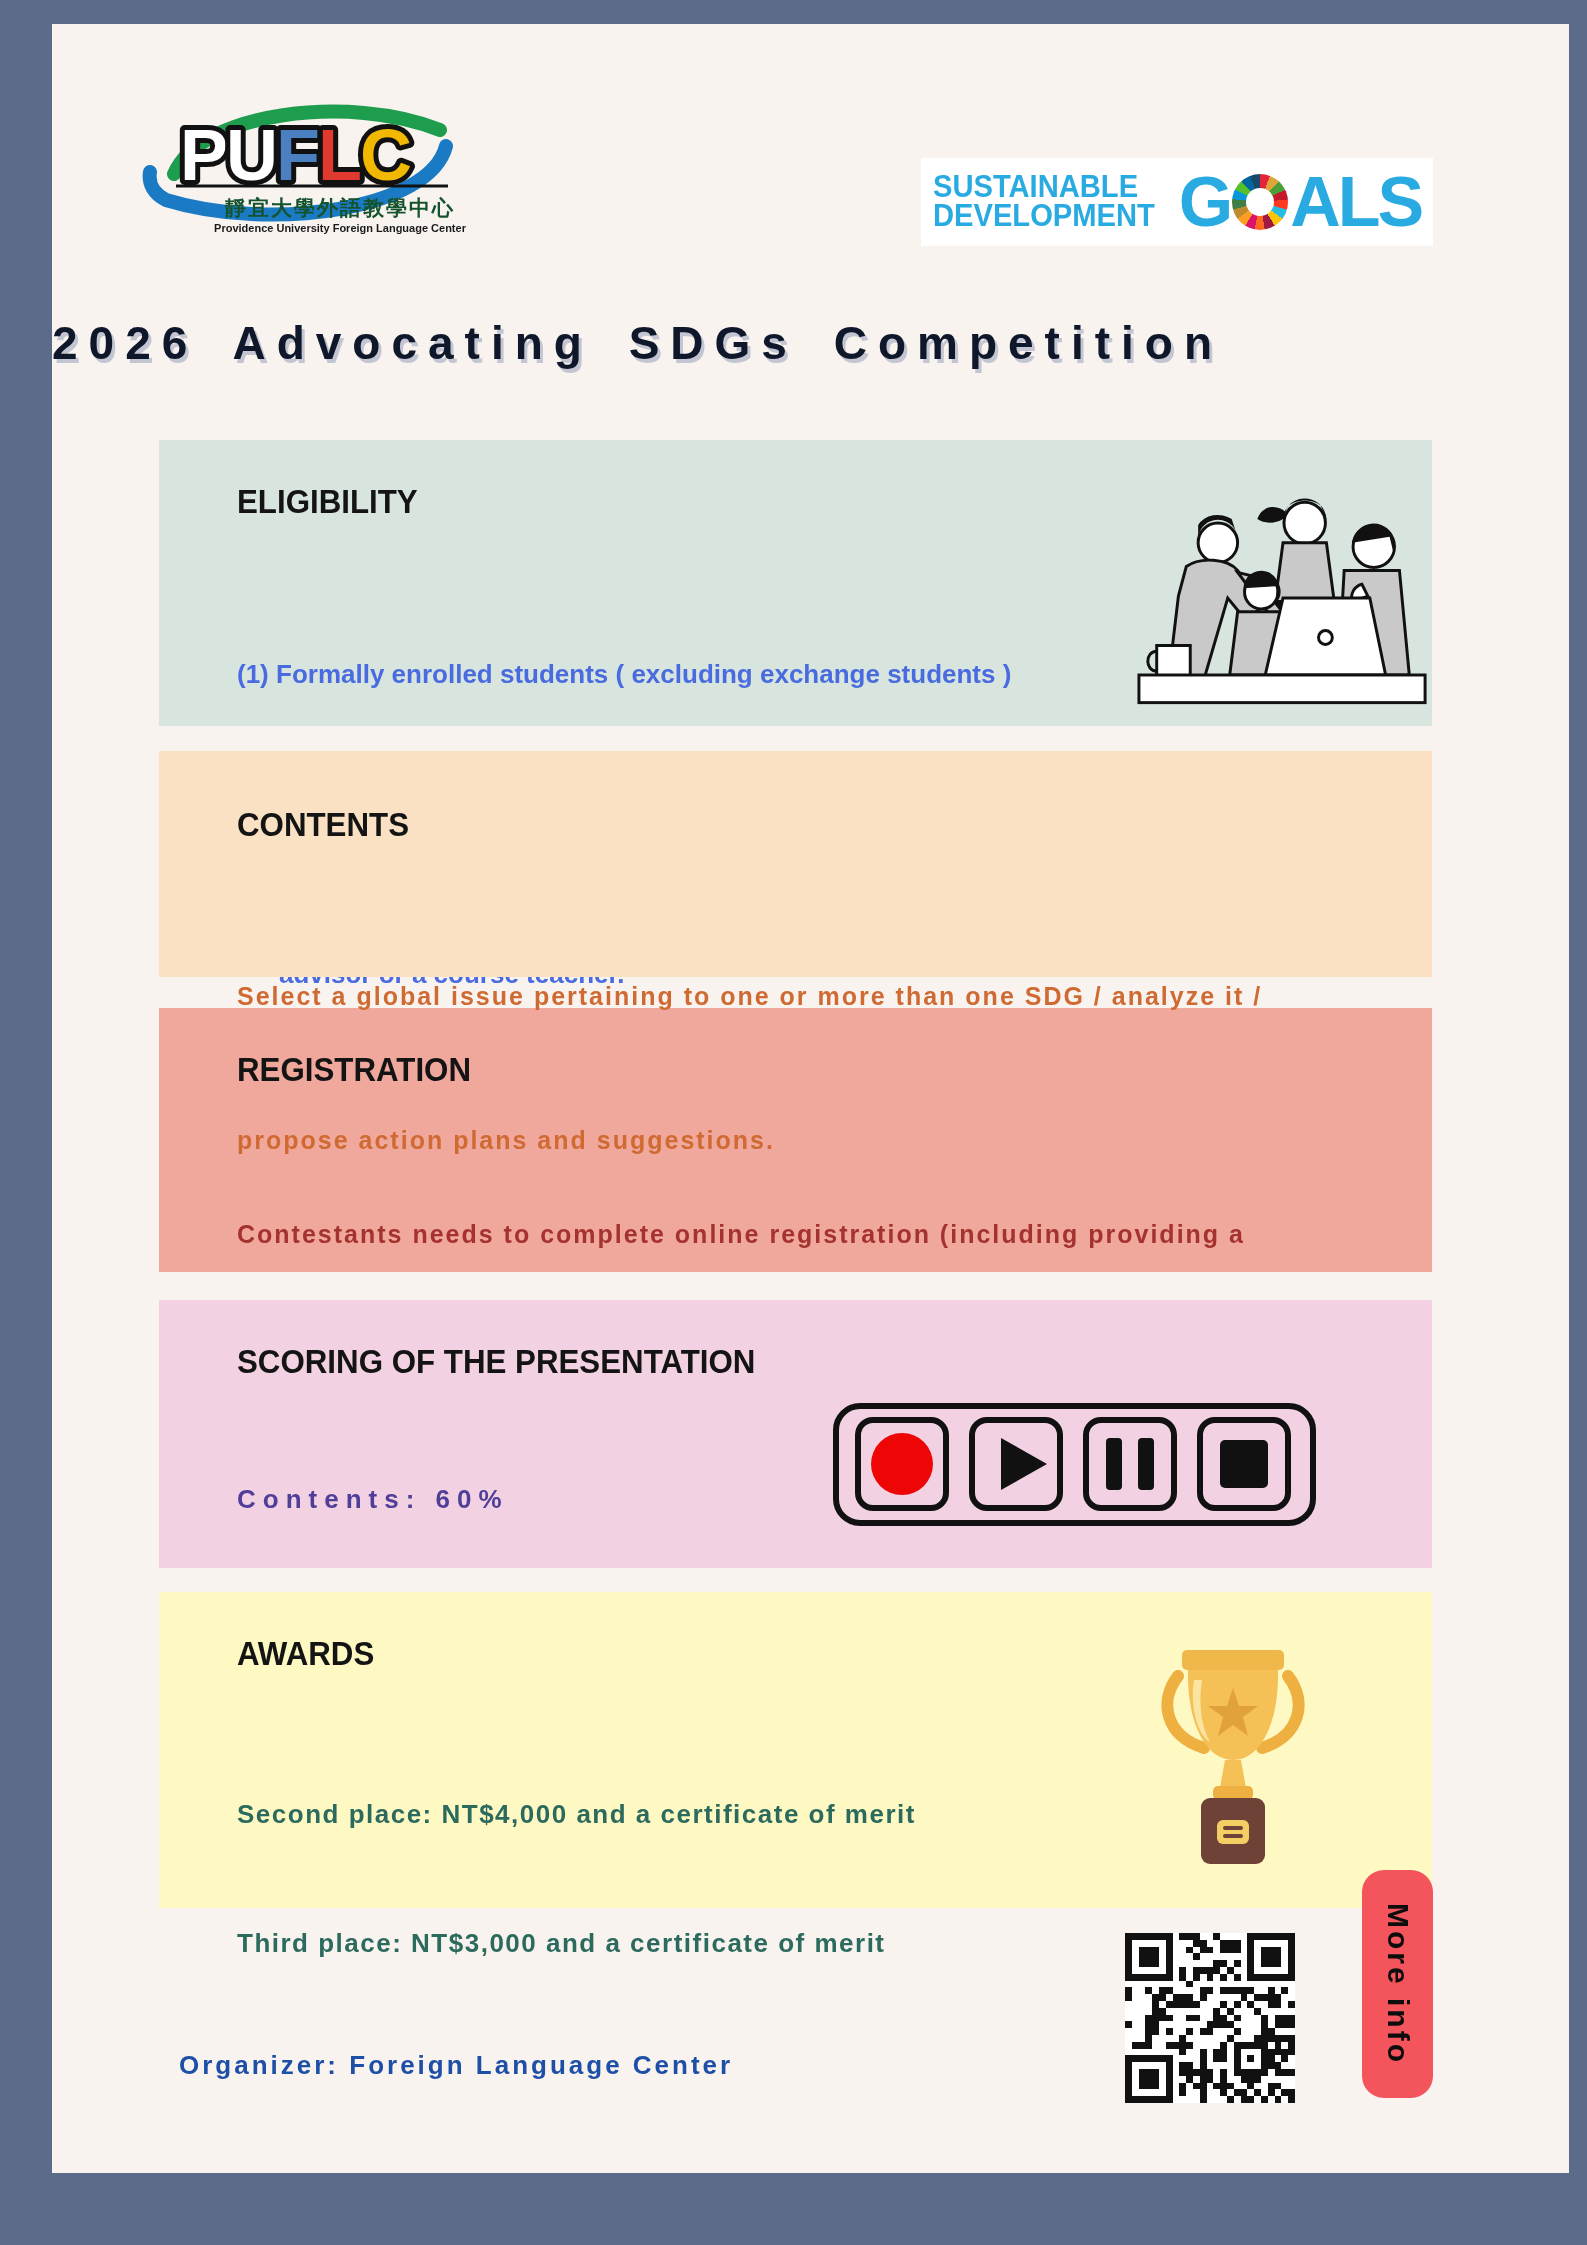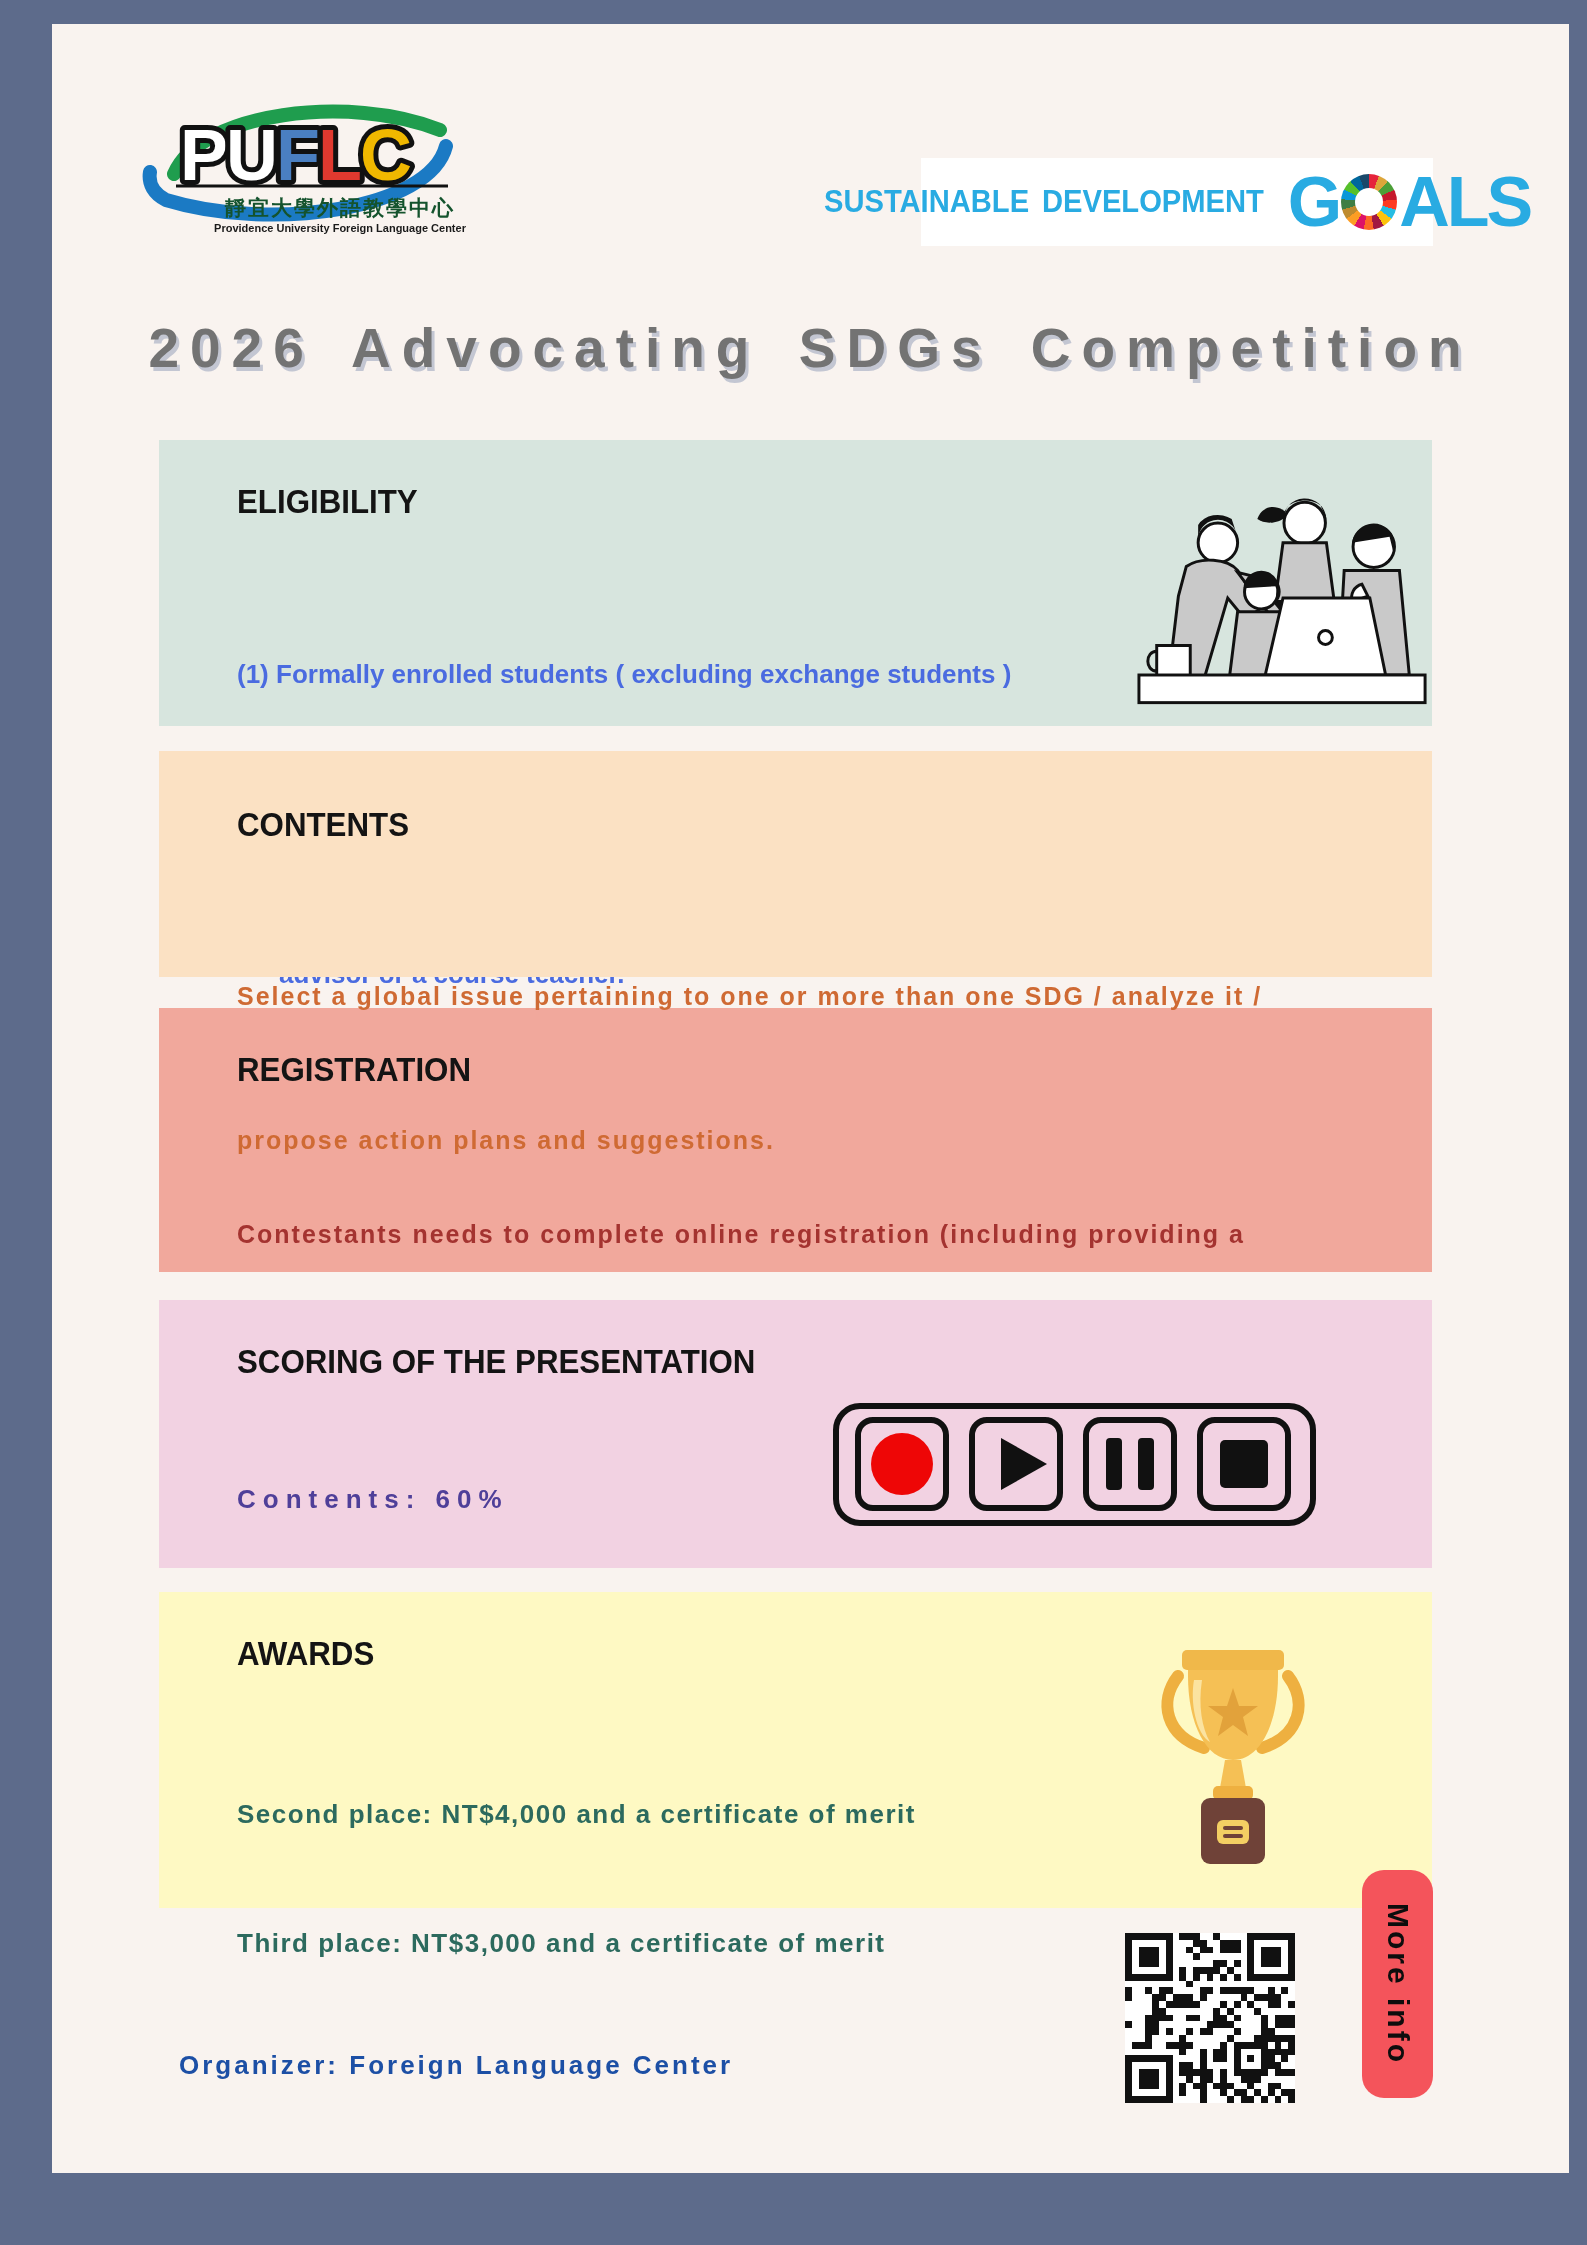--- a/index.html
+++ b/index.html
@@ -14,30 +14,30 @@
     background:#f9f3ef;overflow:hidden;
   }
   
   .puflc{position:absolute;left:88px;top:70px;width:340px;height:160px;}
   .puflc-sub-cn{position:absolute;left:60px;top:100px;width:280px;text-align:center;
     font-weight:bold;font-size:21px;color:#14532d;letter-spacing:2px;}
   .puflc-sub-en{position:absolute;left:40px;top:128px;width:320px;text-align:center;
     font-weight:bold;font-size:11px;color:#1a1a1a;}
   .sdg{position:absolute;left:869px;top:134px;width:512px;height:88px;background:#ffffff;
     display:flex;align-items:center;justify-content:center;gap:10px;}
-  .sdg-words{display:flex;flex-direction:row;line-height:0.92;}
+  .sdg-words{display:flex;flex-direction:column;line-height:0.92;}
   .sdg-words span{font-weight:900;font-size:31px;color:#29abe2;letter-spacing:0px;transform:scaleX(.94);transform-origin:left;}
   .sdg-goals{display:flex;align-items:center;font-weight:900;font-size:70px;color:#29abe2;letter-spacing:-3px;}
   .sdg-wheel{width:56px;height:56px;border-radius:50%;margin:0 2px;position:relative;
     background:conic-gradient(#e5243b 0 21deg,#dda63a 21deg 42deg,#4c9f38 42deg 64deg,#c5192d 64deg 85deg,#ff3a21 85deg 106deg,#26bde2 106deg 127deg,#fcc30b 127deg 148deg,#a21942 148deg 170deg,#fd6925 170deg 191deg,#dd1367 191deg 212deg,#fd9d24 212deg 233deg,#bf8b2e 233deg 254deg,#3f7e44 254deg 276deg,#0a97d9 276deg 297deg,#56c02b 297deg 318deg,#00689d 318deg 339deg,#19486a 339deg 360deg);}
   .sdg-wheel::after{content:"";position:absolute;left:14px;top:14px;width:28px;height:28px;border-radius:50%;background:#ffffff;}
   
   .title{
-    position:absolute;left:0;top:292px;width:100%;text-align:center;
-    font-size:55px;font-weight:900;color:#737373;
+    position:absolute;left:0;top:292px;width:100%;
+    font-size:46px;font-weight:900;color:#0f172a;
     letter-spacing:11px;word-spacing:12px;
     text-shadow:3px 4px 0 #c3c6d2;
     white-space:pre;
   }
   
   .section{position:absolute;left:107px;width:1273px;box-sizing:border-box;padding:42px 58px 0 78px;}
   .sec-heading{font-size:34px;font-weight:900;color:#141414;letter-spacing:0px;
     transform:scaleX(.92);transform-origin:left;white-space:pre;}
   .sec-body{font-weight:bold;white-space:pre;}
   .sec-eligibility{top:416px;height:286px;background:#d7e5de;}

